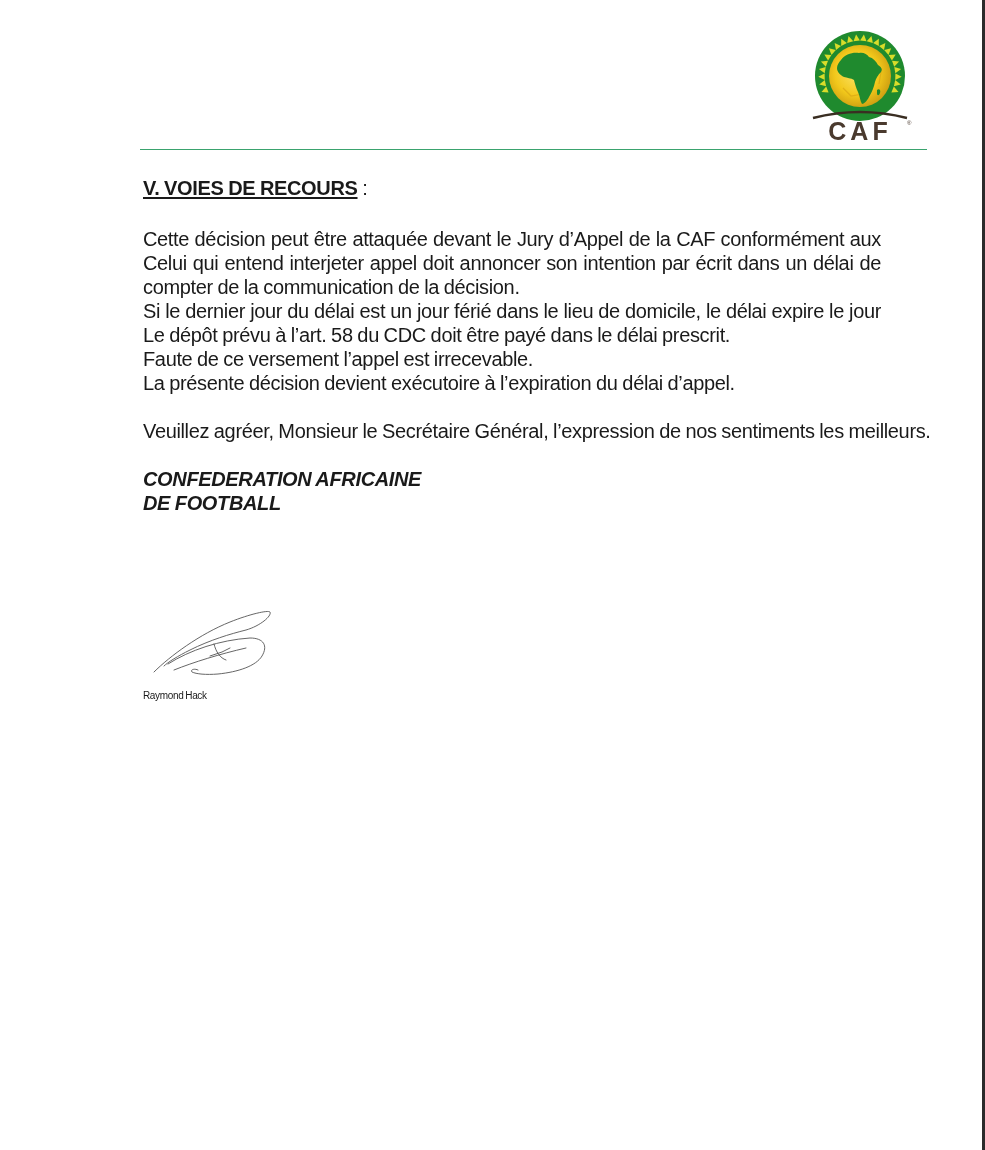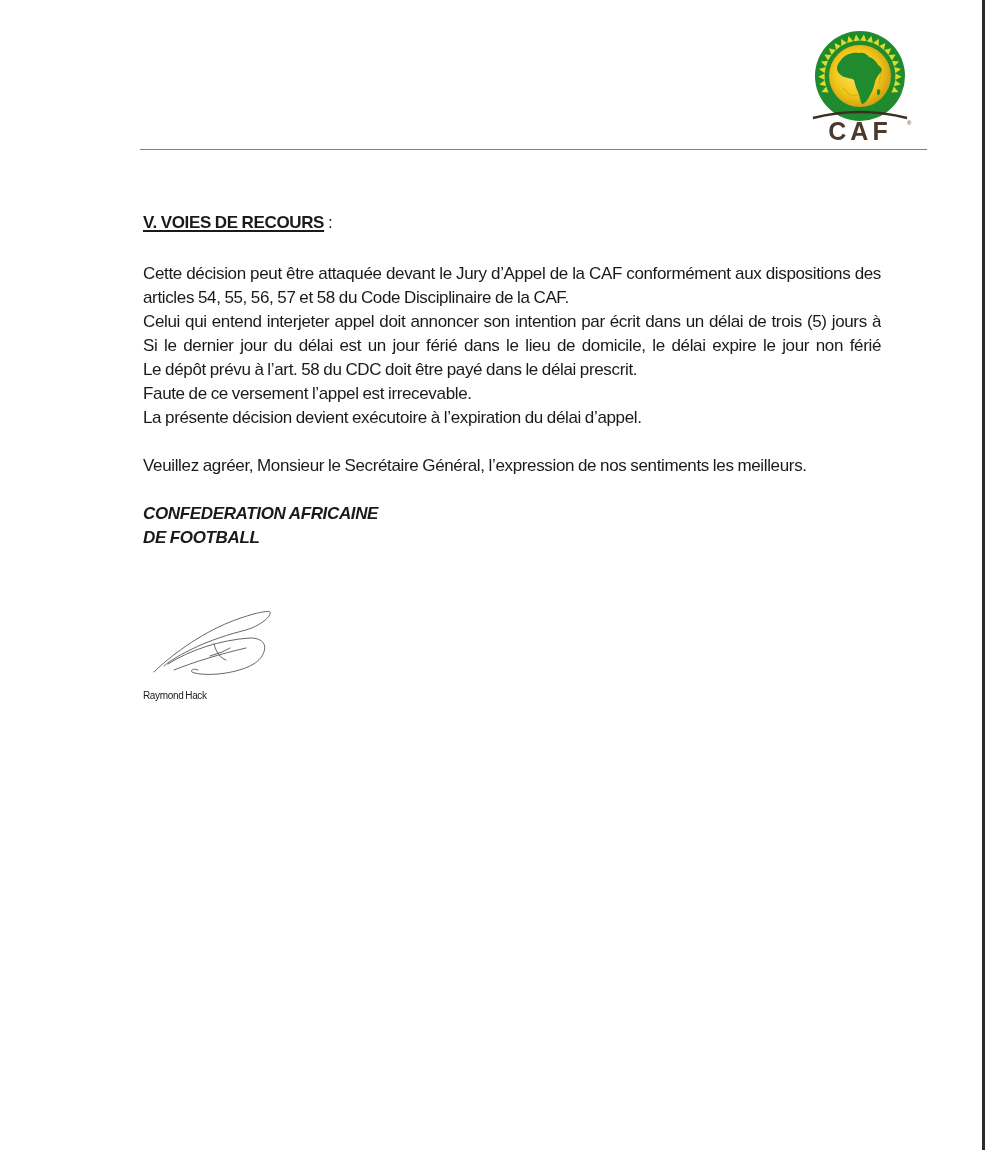--- a/index.html
+++ b/index.html
@@ -43,24 +43,23 @@
     top: 149px;
     width: 787px;
     height: 1px;
     background: #3aa36e;
   }
   .content {
     position: absolute;
     left: 143px;
     top: 176px;
     width: 738px;
-    font-size: 17px;
+    font-size: 20px;
     letter-spacing: -0.35px;
     word-spacing: -0.5px;
-    margin-top: 35px;
   }
   .heading {
     font-weight: bold;
     height: 24px;
     line-height: 24px;
     margin: 0 0 27px 0;
   }
   .heading .u {
     text-decoration: underline;
     text-decoration-thickness: 1.5px;
@@ -157,22 +156,22 @@
     <text x="57" y="110" text-anchor="middle" font-family="Liberation Sans, DejaVu Sans, sans-serif" font-weight="bold" font-size="25" letter-spacing="4" fill="#4a3a2e">CAF</text>
     <text x="104" y="95" font-family="Liberation Sans, DejaVu Sans, sans-serif" font-size="6" fill="#4a3a2e">®</text>
   </svg>
 
   <div class="header-rule"></div>
 
   <div class="content">
     <div class="heading"><span class="u">V. VOIES DE RECOURS</span><span style="font-weight:normal"> :</span></div>
 
     <div class="line justify">Cette décision peut être attaquée devant le Jury d’Appel de la CAF conformément aux dispositions des</div>
-    <div class="line">articles 54, 55, 56, 57 et 58 du Code Disciplinaire de la CAF.</div>
     <div class="line justify">Celui qui entend interjeter appel doit annoncer son intention par écrit dans un délai de trois (5) jours à</div>
+    <div class="line">compter de la communication de la décision.</div>
     <div class="line justify">Si le dernier jour du délai est un jour férié dans le lieu de domicile, le délai expire le jour non férié</div>
     <div class="line">Le dépôt prévu à l’art. 58 du CDC doit être payé dans le délai prescrit.</div>
     <div class="line">Faute de ce versement l’appel est irrecevable.</div>
     <div class="line">La présente décision devient exécutoire à l’expiration du délai d’appel.</div>
 
     <div class="gap"></div>
     <div class="line closing">Veuillez agréer, Monsieur le Secrétaire Général, l’expression de nos sentiments les meilleurs.</div>
 
     <div class="gap"></div>
     <div class="line org">CONFEDERATION AFRICAINE</div>

